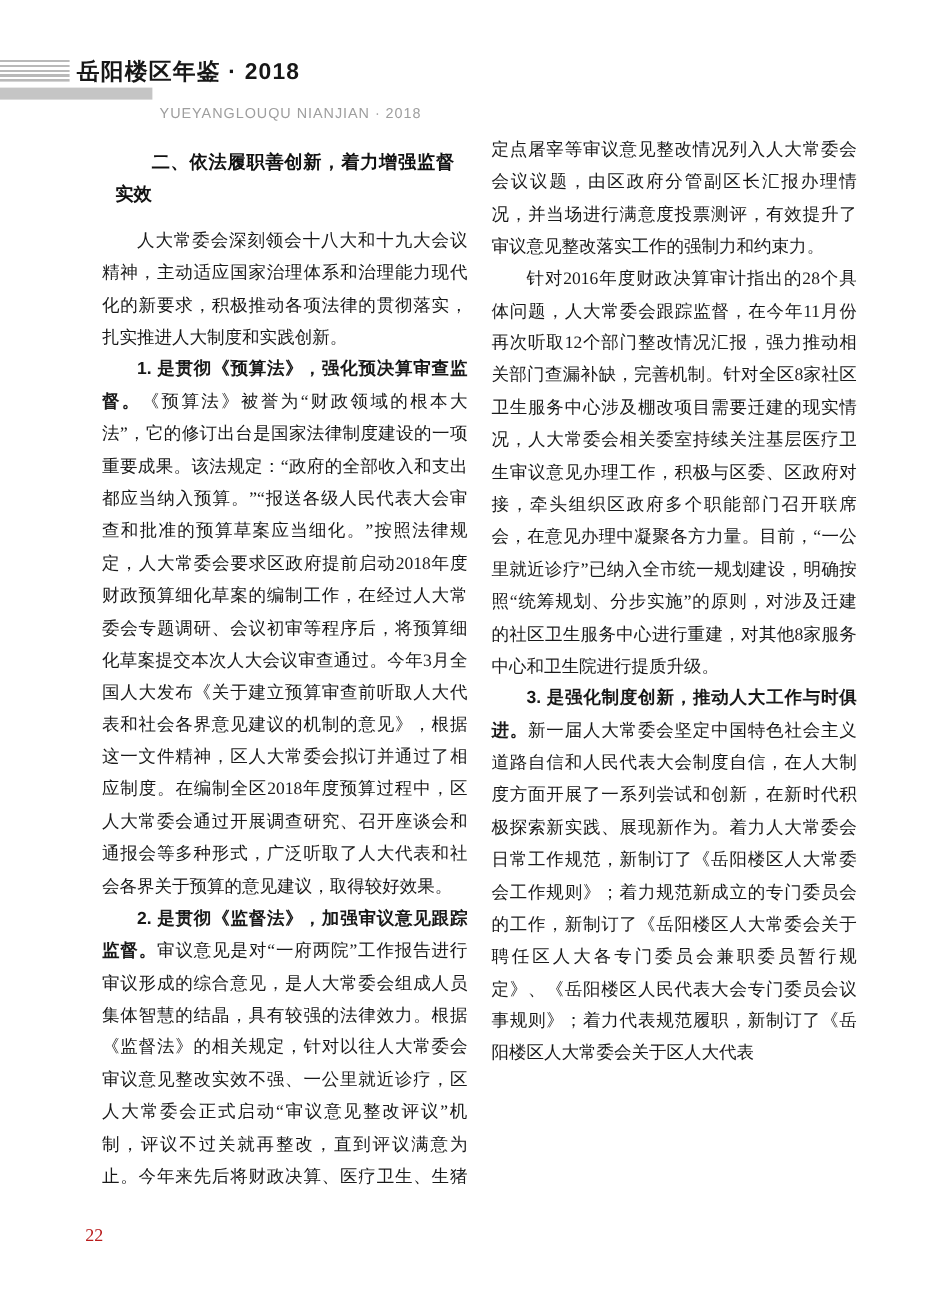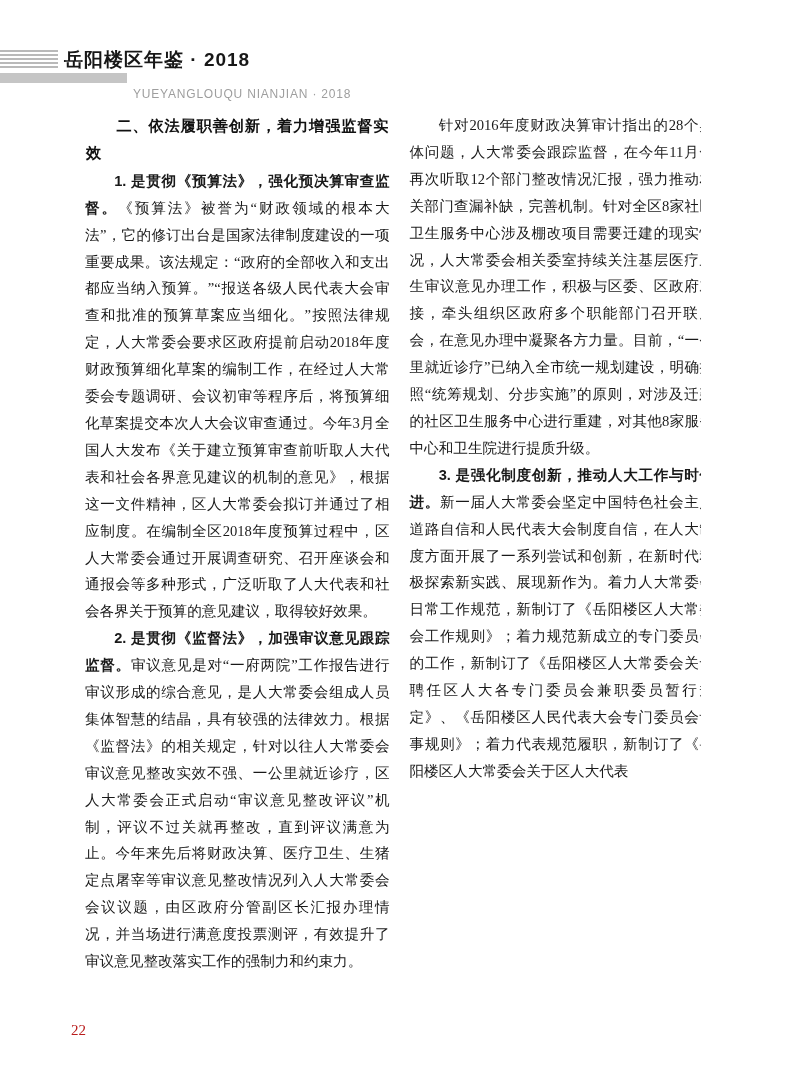--- a/index.html
+++ b/index.html
@@ -8,20 +8,21 @@
     background: #ffffff;
   }
   #page {
     position: relative;
     width: 701px;
     height: 1077px;
     background: #ffffff;
     overflow: hidden;
     font-family: "Liberation Serif", "DejaVu Serif", serif;
     color: #1a1a1a;
+    padding-left: 40px;
   }
 
   
   .header-stripes {
     position: absolute;
     top: 50px;
     left: 0;
     width: 58px;
     height: 18px;
     background: repeating-linear-gradient(
@@ -78,21 +79,21 @@
   }
   .para {
     margin: 0;
     text-indent: 2em;
   }
   .para-lead {
     font-family: "Liberation Sans", "DejaVu Sans", sans-serif;
     font-weight: bold;
   }
   .section-heading {
-    margin: 1px;
+    margin: 11px;
     text-indent: 2em;
     font-family: "Liberation Sans", "DejaVu Sans", sans-serif;
     font-weight: bold;
     font-size: 15.2px;
     line-height: 26.9px;
     color: #111111;
   }
 
   
   .page-number {
@@ -113,20 +114,21 @@
     <div class="header-title">岳阳楼区年鉴 · 2018</div>
     <div class="header-bar"></div>
     <div class="header-subtitle">YUEYANGLOUQU NIANJIAN · 2018</div>
   </div>
 
   <div class="article">
 
 
     <p class="section-heading">二、依法履职善创新，着力增强监督实效</p>
 
+    <p class="para"><span>人大常委会深刻领会十八大和十九大会议精神，主动适应国家治理体系和治理能力现代化的新要求，积极推动各项法律的贯彻落实，扎实推进人大制度和实践创新。</span></p>
 
     <p class="para"><span class="para-lead">1. 是贯彻《预算法》，强化预决算审查监督。</span><span>《预算法》被誉为“财政领域的根本大法”，它的修订出台是国家法律制度建设的一项重要成果。该法规定：“政府的全部收入和支出都应当纳入预算。”“报送各级人民代表大会审查和批准的预算草案应当细化。”按照法律规定，人大常委会要求区政府提前启动2018年度财政预算细化草案的编制工作，在经过人大常委会专题调研、会议初审等程序后，将预算细化草案提交本次人大会议审查通过。今年3月全国人大发布《关于建立预算审查前听取人大代表和社会各界意见建议的机制的意见》，根据这一文件精神，区人大常委会拟订并通过了相应制度。在编制全区2018年度预算过程中，区人大常委会通过开展调查研究、召开座谈会和通报会等多种形式，广泛听取了人大代表和社会各界关于预算的意见建议，取得较好效果。</span></p>
 
     <p class="para"><span class="para-lead">2. 是贯彻《监督法》，加强审议意见跟踪监督。</span><span>审议意见是对“一府两院”工作报告进行审议形成的综合意见，是人大常委会组成人员集体智慧的结晶，具有较强的法律效力。根据《监督法》的相关规定，针对以往人大常委会审议意见整改实效不强、一公里就近诊疗，区人大常委会正式启动“审议意见整改评议”机制，评议不过关就再整改，直到评议满意为止。今年来先后将财政决算、医疗卫生、生猪定点屠宰等审议意见整改情况列入人大常委会会议议题，由区政府分管副区长汇报办理情况，并当场进行满意度投票测评，有效提升了审议意见整改落实工作的强制力和约束力。</span></p>
 
     <p class="para"><span>针对2016年度财政决算审计指出的28个具体问题，人大常委会跟踪监督，在今年11月份再次听取12个部门整改情况汇报，强力推动相关部门查漏补缺，完善机制。针对全区8家社区卫生服务中心涉及棚改项目需要迁建的现实情况，人大常委会相关委室持续关注基层医疗卫生审议意见办理工作，积极与区委、区政府对接，牵头组织区政府多个职能部门召开联席会，在意见办理中凝聚各方力量。目前，“一公里就近诊疗”已纳入全市统一规划建设，明确按照“统筹规划、分步实施”的原则，对涉及迁建的社区卫生服务中心进行重建，对其他8家服务中心和卫生院进行提质升级。</span></p>
 
     <p class="para"><span class="para-lead">3. 是强化制度创新，推动人大工作与时俱进。</span><span>新一届人大常委会坚定中国特色社会主义道路自信和人民代表大会制度自信，在人大制度方面开展了一系列尝试和创新，在新时代积极探索新实践、展现新作为。着力人大常委会日常工作规范，新制订了《岳阳楼区人大常委会工作规则》；着力规范新成立的专门委员会的工作，新制订了《岳阳楼区人大常委会关于聘任区人大各专门委员会兼职委员暂行规定》、《岳阳楼区人民代表大会专门委员会议事规则》；着力代表规范履职，新制订了《岳阳楼区人大常委会关于区人大代表</span></p>
 
   </div>

